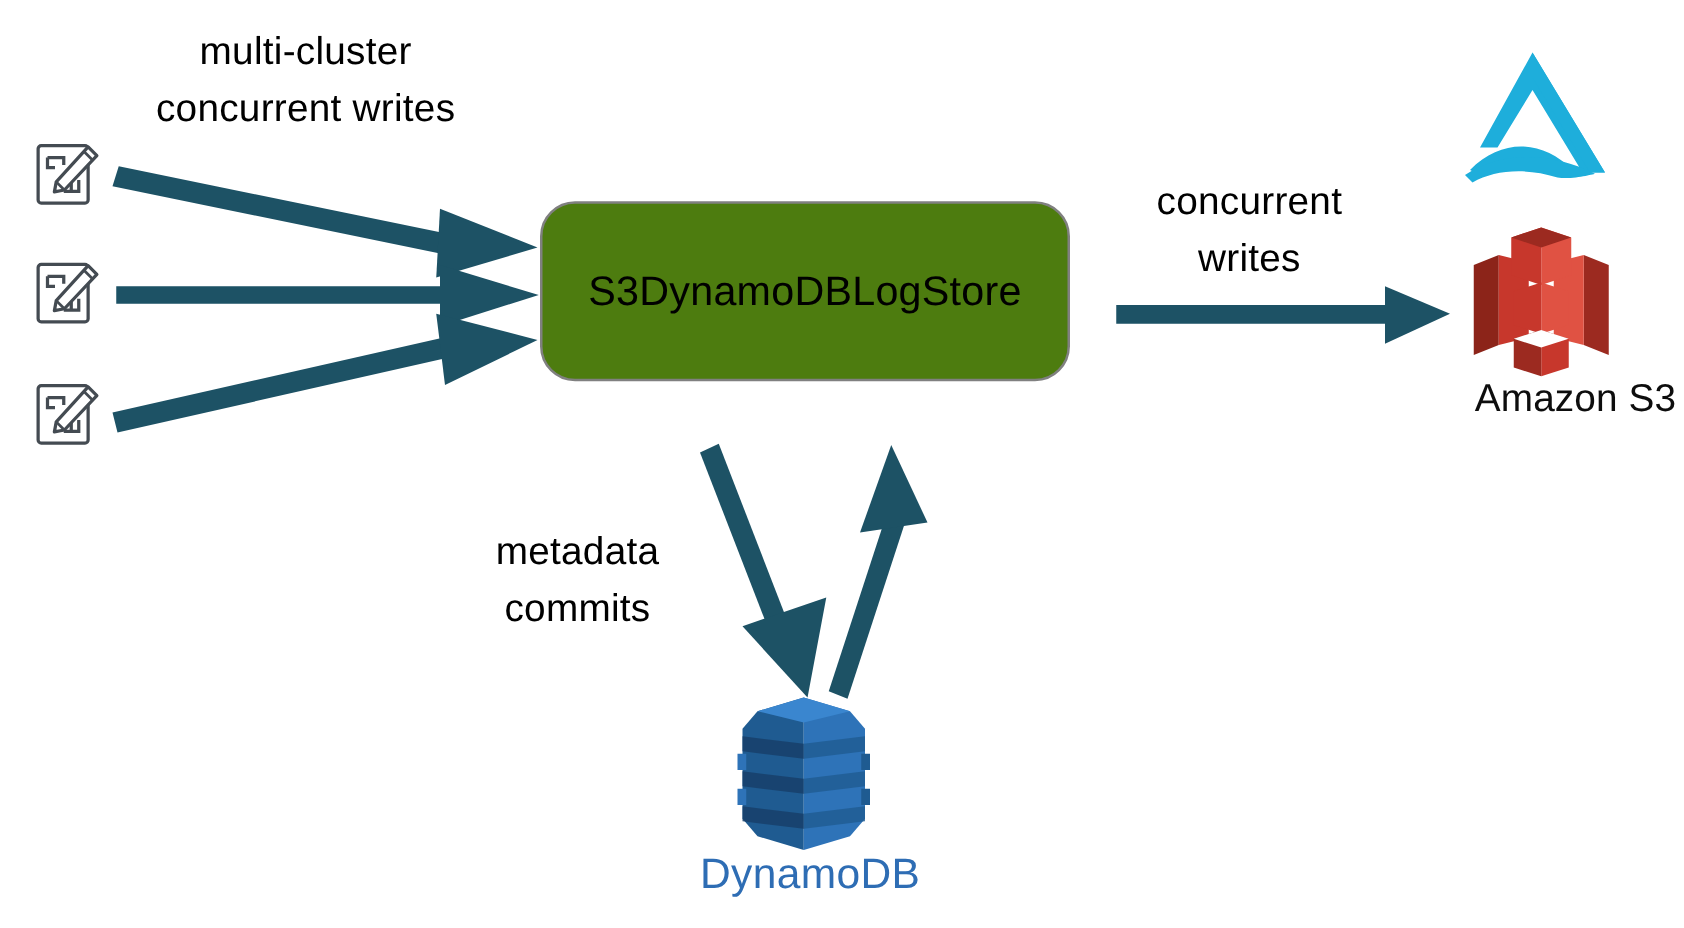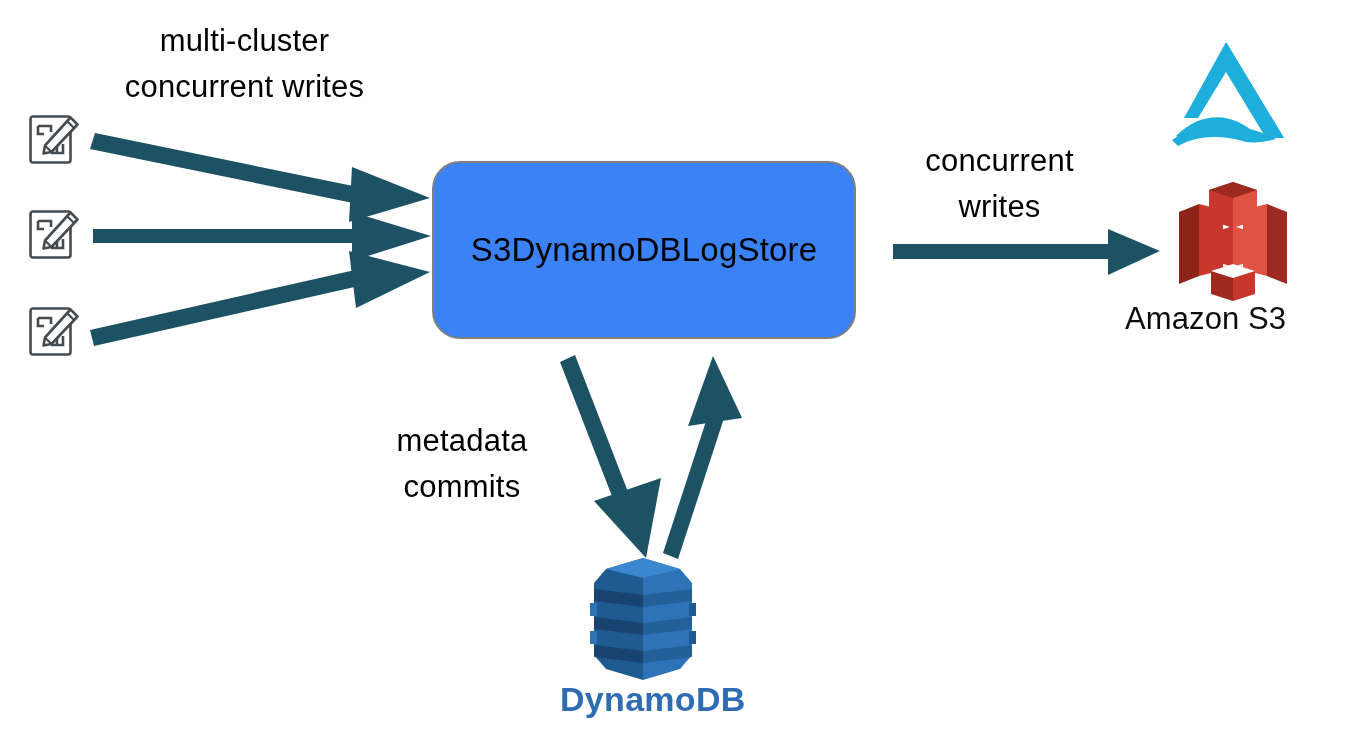--- a/index.html
+++ b/index.html
@@ -62,23 +62,23 @@
   }
   #writer-1 { left: 27px; top: 112px; }
   #writer-2 { left: 27px; top: 207px; }
   #writer-3 { left: 27px; top: 304px; }
 
   
   #logstore-box {
     left: 432px;
     top: 161px;
     width: 424px;
-    height: 178px;
+    height: 144px;
     box-sizing: border-box;
-    background: #3b82f6;
+    background: #4d7c0f;
     border: 2px solid #808080;
     border-radius: 28px;
     display: flex;
     align-items: center;
     justify-content: center;
   }
   #logstore-label {
     font-size: 33px;
     color: #000000;
     letter-spacing: 0.2px;
@@ -92,21 +92,21 @@
     text-align: center;
   }
   #dynamodb-logo {
     width: 118px;
     height: 126px;
     display: block;
     margin: 0 auto;
   }
   #dynamodb-label {
     font-size: 34px;
-    font-weight: bold;
+    font-weight: normal;
     color: #2e6db4;
     letter-spacing: 0.3px;
     margin-top: -2px;
   }
   
   #delta-node {
     left: 1156px;
     top: 36px;
     width: 140px;
     text-align: center;
@@ -115,21 +115,21 @@
     width: 128px;
     height: 112px;
     display: block;
     margin: 0 auto;
   }
   
   #s3-node {
     left: 1125px;
     top: 178px;
     width: 216px;
-    text-align: left;
+    text-align: right;
   }
   #s3-logo {
     width: 112px;
     height: 124px;
     display: block;
     margin: 0 auto;
   }
   #s3-label {
     font-size: 31px;
     color: #0d0d0d;

